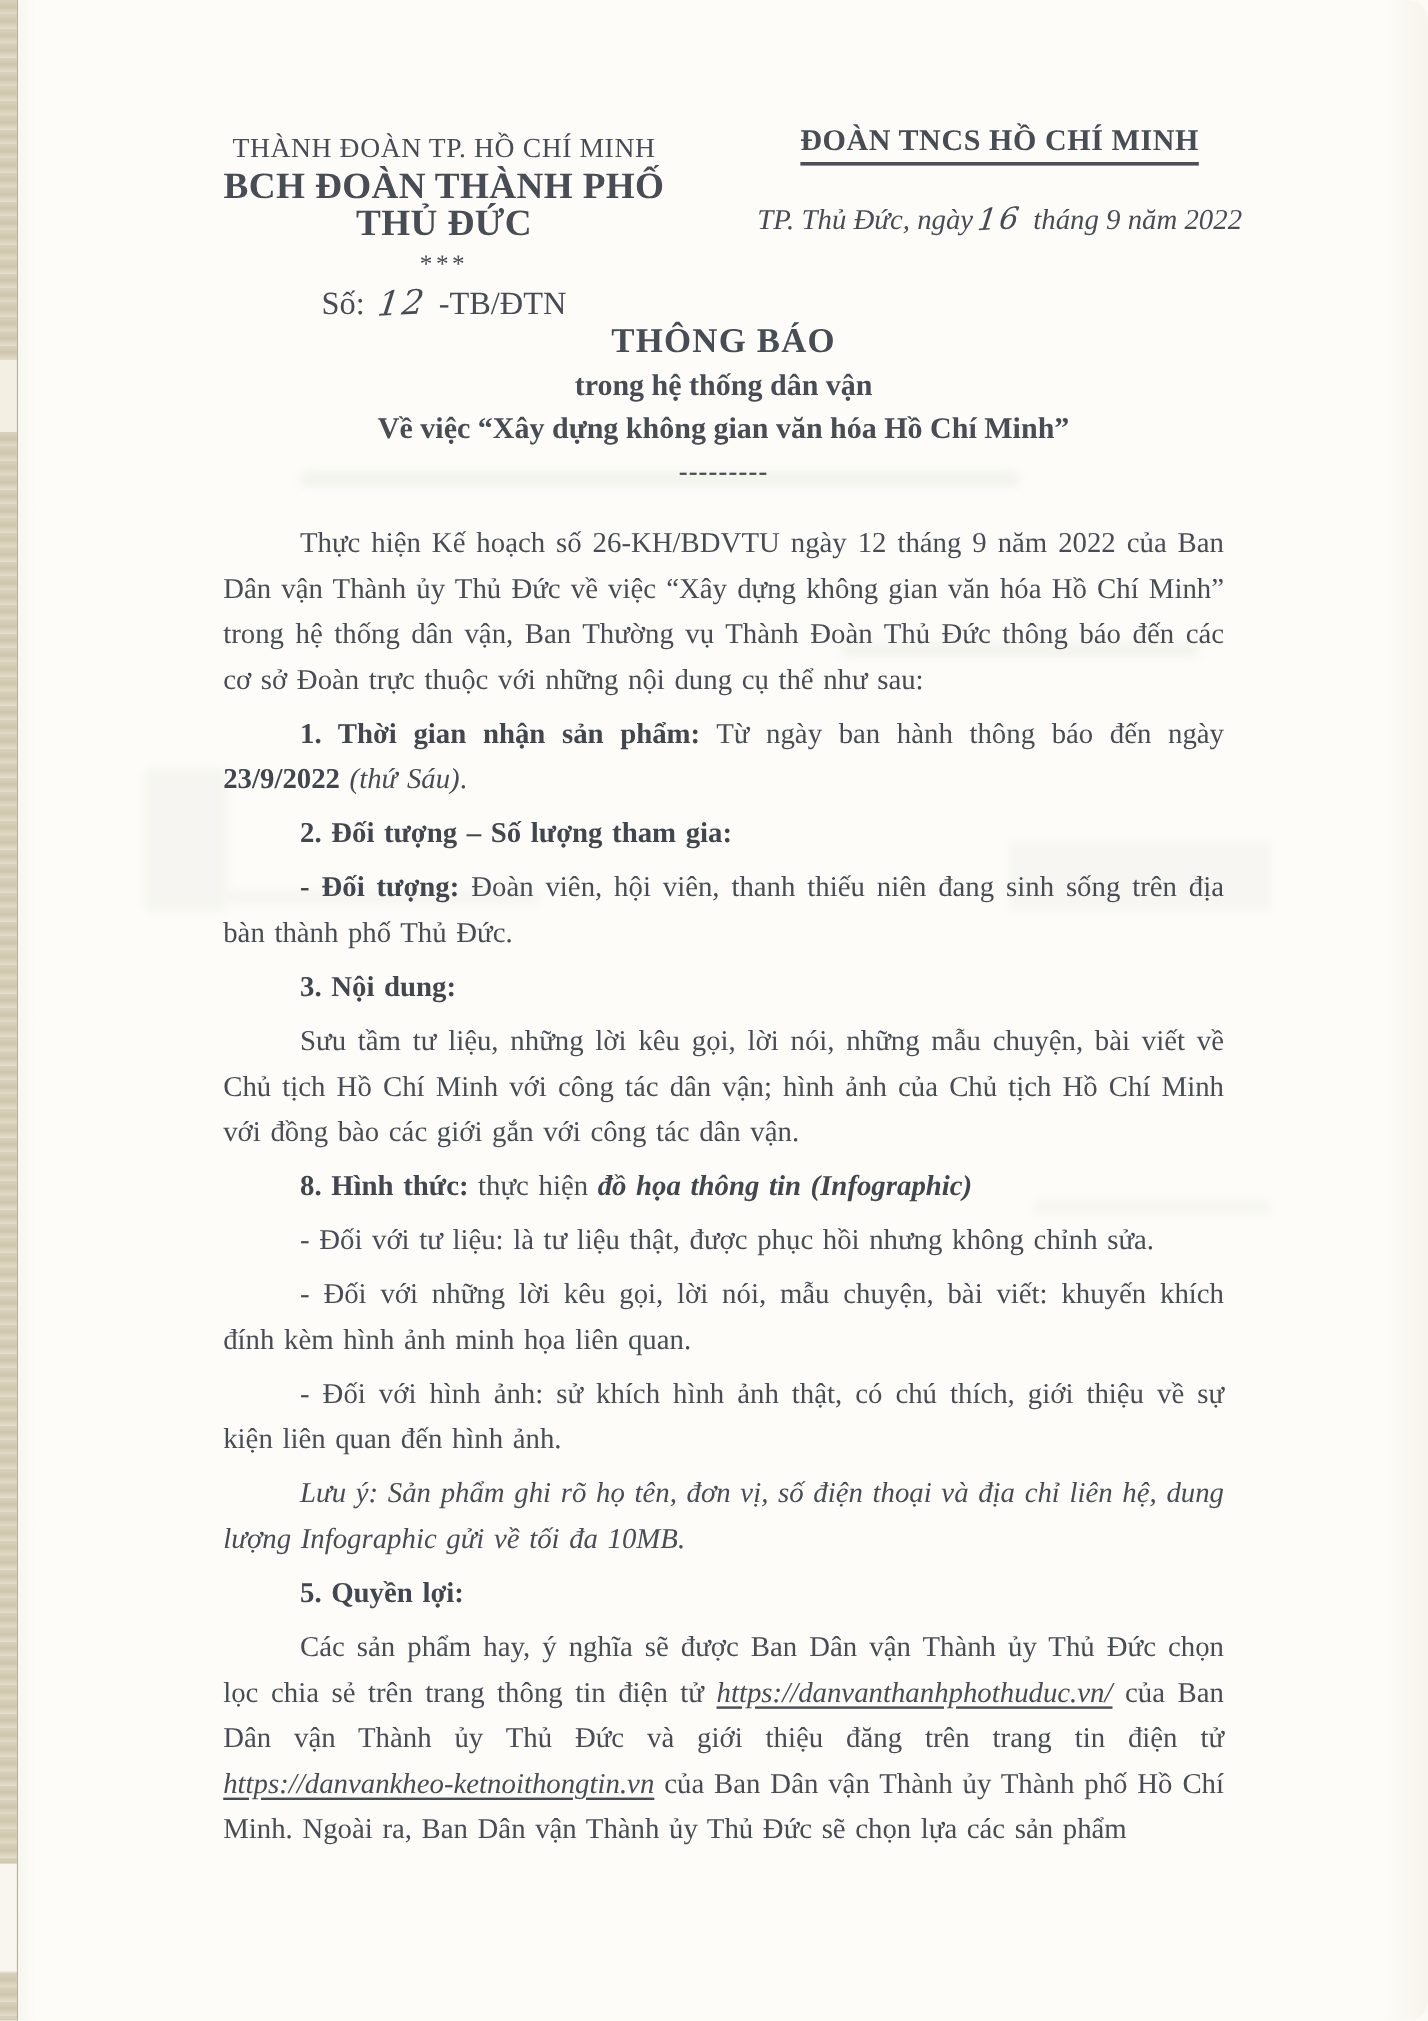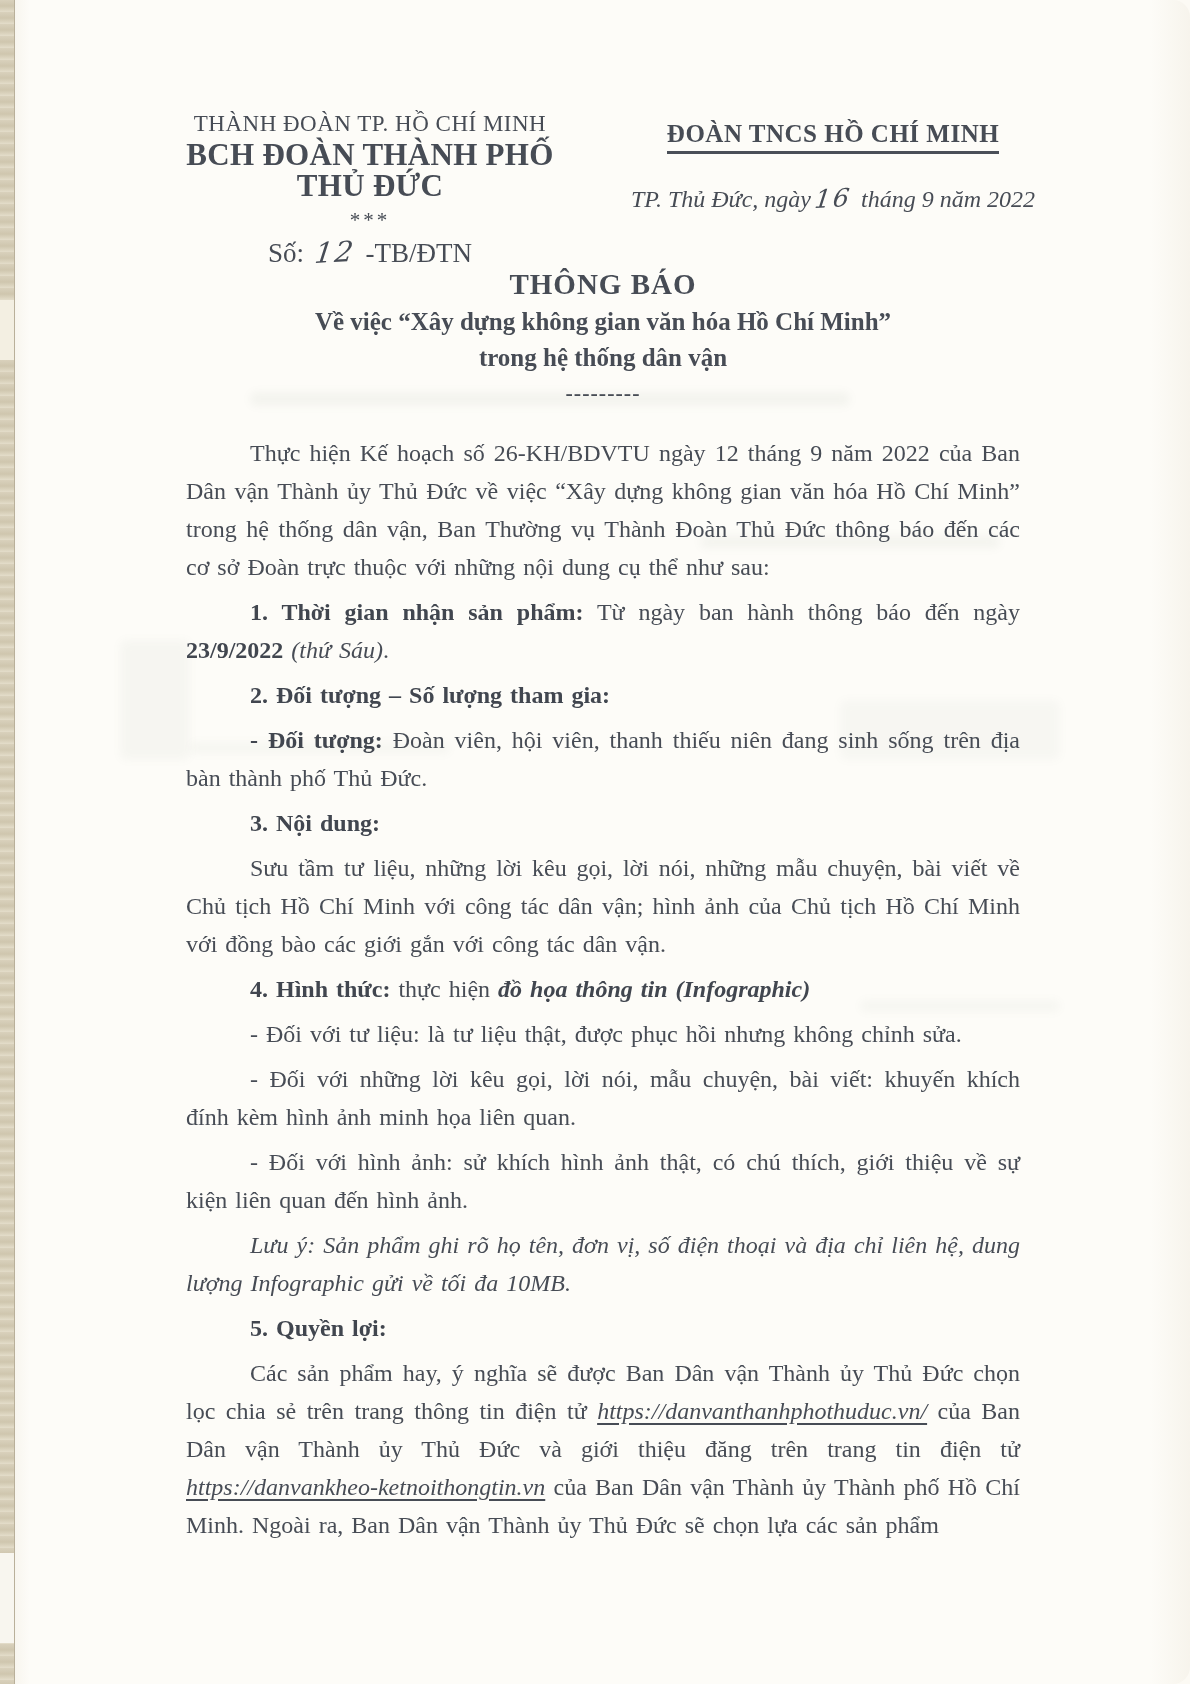--- a/index.html
+++ b/index.html
@@ -42,21 +42,21 @@
   .h-line1 { font-size:23px; letter-spacing:0.5px; line-height:31px; }
   .h-line2 { font-size:31px; font-weight:bold; letter-spacing:0.3px; line-height:31px; }
   .h-stars { font-size:21px; letter-spacing:3px; line-height:26px; margin-top:6px; }
   .h-number { font-size:27px; margin-top:3px; }
   .handwritten {
     font-family:"DejaVu Serif", serif;
     font-style:italic; display:inline-block;
     transform:skewX(-10deg) rotate(-3deg);
     font-size:1.05em; letter-spacing:2px; padding:0 4px;
   }
-  .header-right { position:absolute; right:-46px; top:20px; width:466px; text-align:center; }
+  .header-right { position:absolute; right:-46px; top:4px; width:466px; text-align:center; }
   .org-name {
     display:inline-block; font-size:25px; font-weight:bold; letter-spacing:0.5px;
     padding-bottom:3px; border-bottom:3px solid #4a4f58;
   }
   .date-line { margin-top:30px; font-size:24px; font-style:italic; }
 
   
   .title-block { text-align:center; margin-top:12px; }
   .doc-title { font-size:29px; font-weight:bold; letter-spacing:1px; line-height:40px; }
   .doc-sub { font-size:25px; font-weight:bold; line-height:36px; }
@@ -106,22 +106,22 @@
         </div>
         <div class="date-line">
           <span>TP. Thủ Đức, ngày</span><span class="handwritten">16</span>
           <span>tháng 9 năm 2022</span>
         </div>
       </div>
     </div>
 
     <div class="title-block">
       <div class="doc-title">THÔNG BÁO</div>
+      <div class="doc-sub">trong hệ thống dân vận</div>
       <div class="doc-sub">Về việc “Xây dựng không gian văn hóa Hồ Chí Minh”</div>
-      <div class="doc-sub">trong hệ thống dân vận</div>
       <div class="doc-sep">---------</div>
     </div>
 
     <div class="body-text">
 
       <p><span>Thực hiện Kế hoạch số 26-KH/BDVTU ngày 12 tháng 9 năm 2022 của Ban Dân vận Thành ủy Thủ Đức về việc “Xây dựng không gian văn hóa Hồ Chí Minh” trong hệ thống dân vận, Ban Thường vụ Thành Đoàn Thủ Đức thông báo đến các cơ sở Đoàn trực thuộc với những nội dung cụ thể như sau:</span></p>
 
       <p><b>1. Thời gian nhận sản phẩm:</b>
         <span>Từ ngày ban hành thông báo đến ngày</span>
         <b>23/9/2022</b>
@@ -130,21 +130,21 @@
       <p><b>2. Đối tượng – Số lượng tham gia:</b></p>
 
       <p><b>- Đối tượng:</b>
         <span>Đoàn viên, hội viên, thanh thiếu niên đang sinh sống trên địa bàn thành phố Thủ Đức.</span></p>
 
 
       <p><b>3. Nội dung:</b></p>
 
       <p><span>Sưu tầm tư liệu, những lời kêu gọi, lời nói, những mẫu chuyện, bài viết về Chủ tịch Hồ Chí Minh với công tác dân vận; hình ảnh của Chủ tịch Hồ Chí Minh với đồng bào các giới gắn với công tác dân vận.</span></p>
 
-      <p><b>4. Hình thức:</b>
+      <p><b>8. Hình thức:</b>
         <span>thực hiện</span>
         <span class="bi">đồ họa thông tin (Infographic)</span></p>
 
       <p><span>- Đối với tư liệu: là tư liệu thật, được phục hồi nhưng không chỉnh sửa.</span></p>
       <p><span>- Đối với những lời kêu gọi, lời nói, mẫu chuyện, bài viết: khuyến khích đính kèm hình ảnh minh họa liên quan.</span></p>
       <p><span>- Đối với hình ảnh: sử khích hình ảnh thật, có chú thích, giới thiệu về sự kiện liên quan đến hình ảnh.</span></p>
 
       <p class="i"><span>Lưu ý: Sản phẩm ghi rõ họ tên, đơn vị, số điện thoại và địa chỉ liên hệ, dung lượng Infographic gửi về tối đa 10MB.</span></p>
 
       <p><b>5. Quyền lợi:</b></p>

